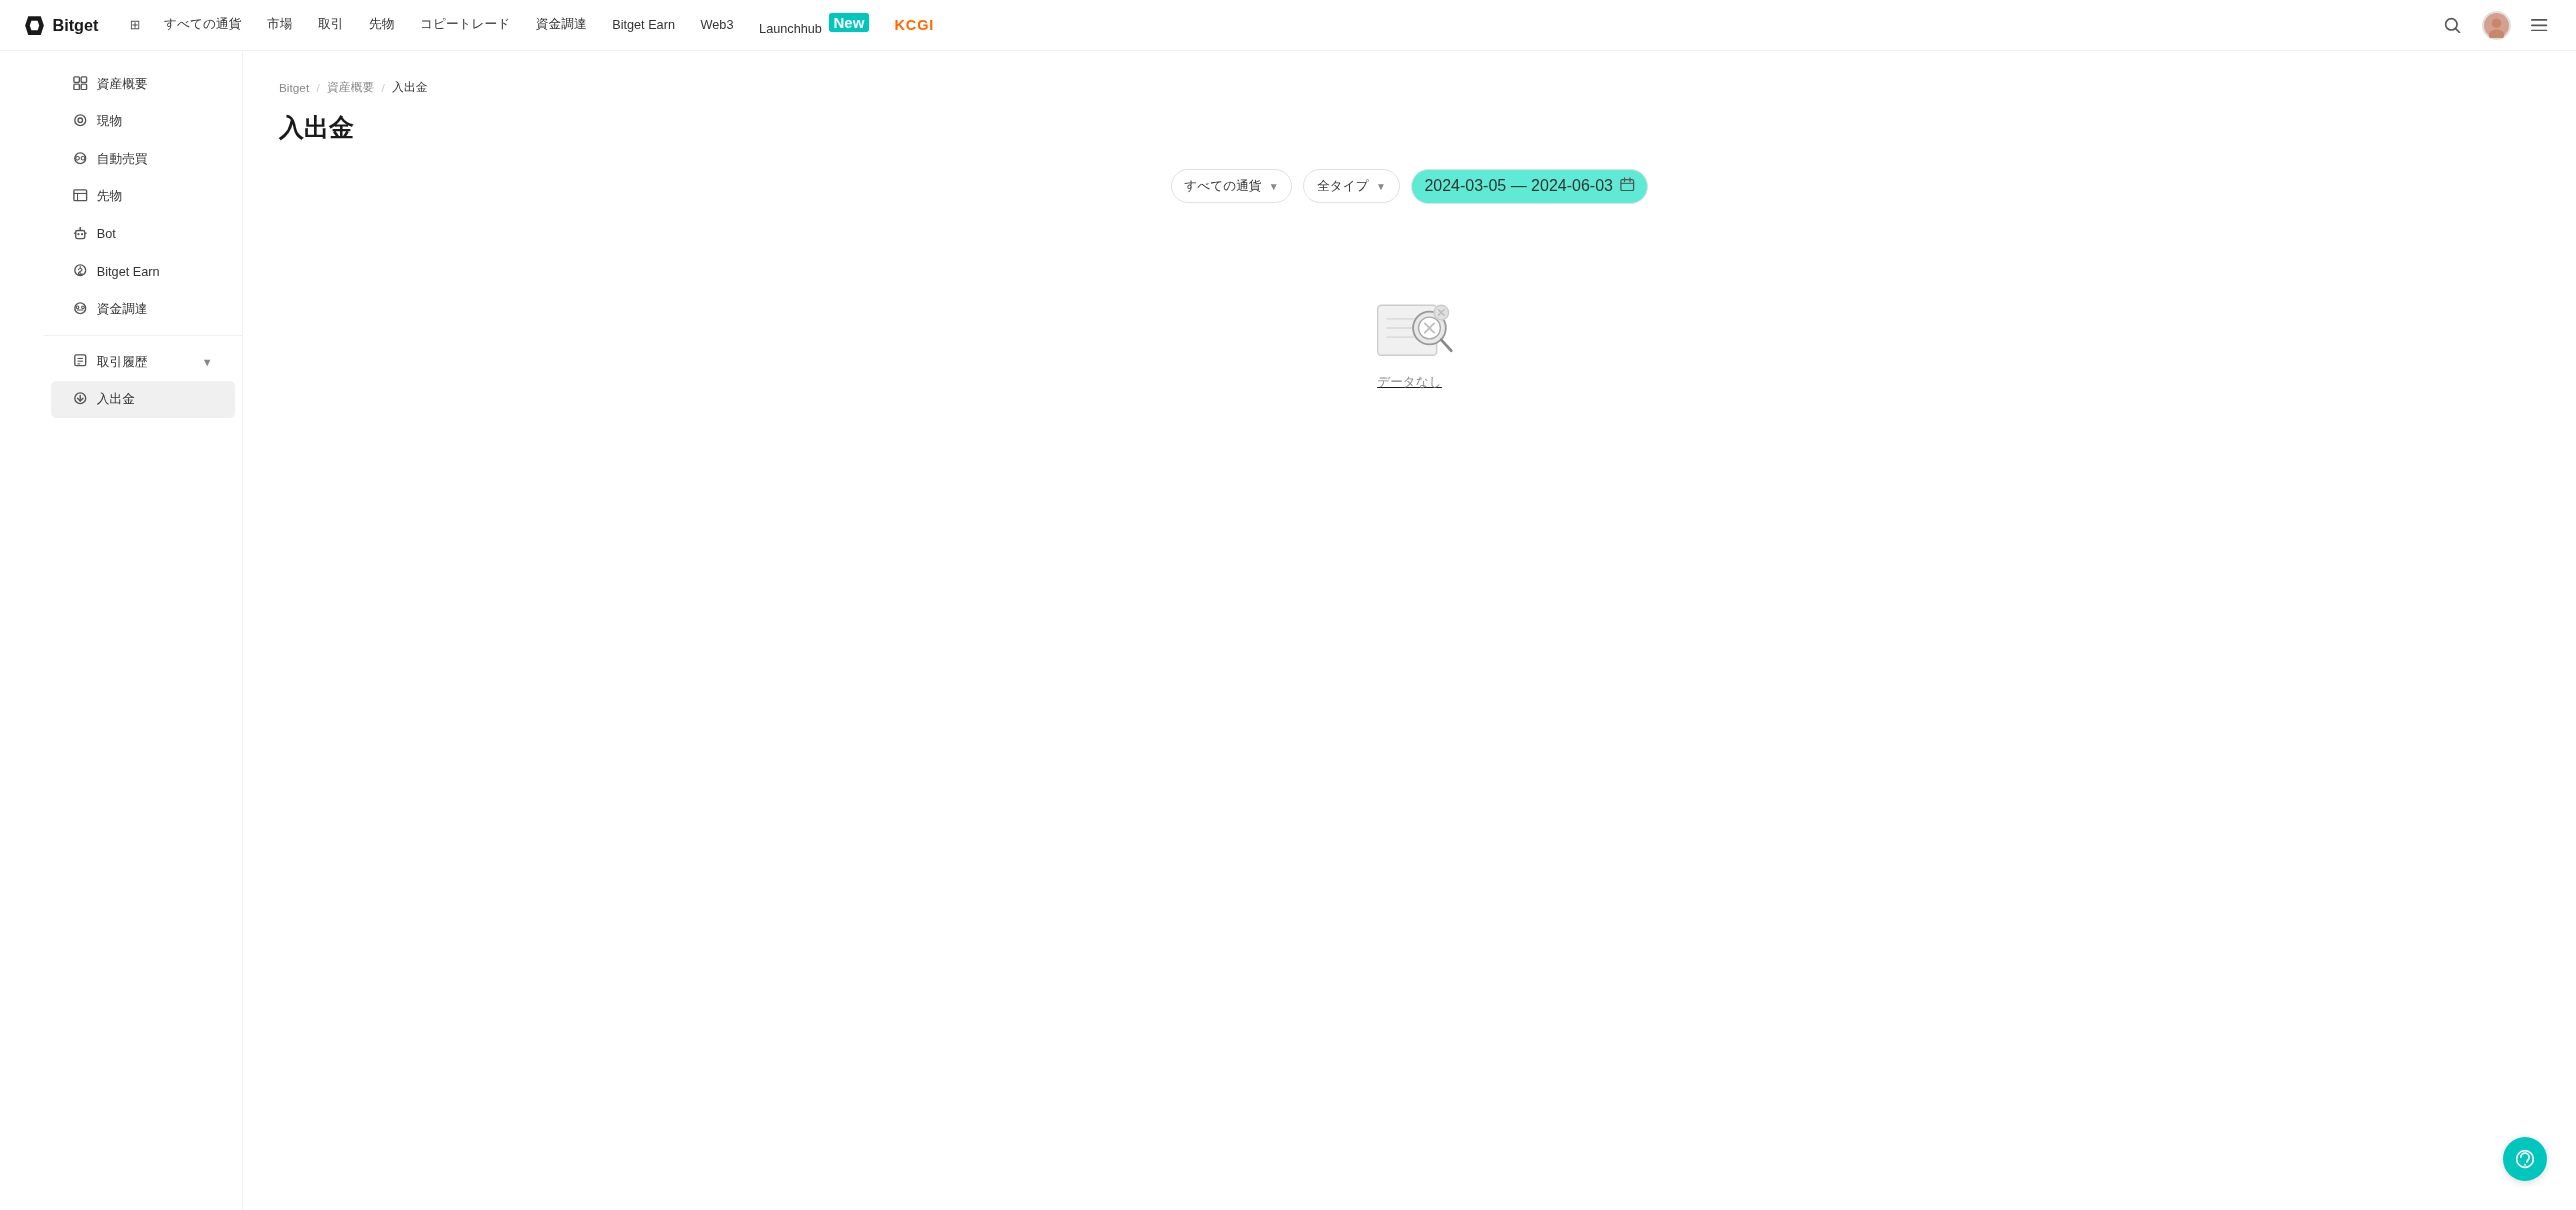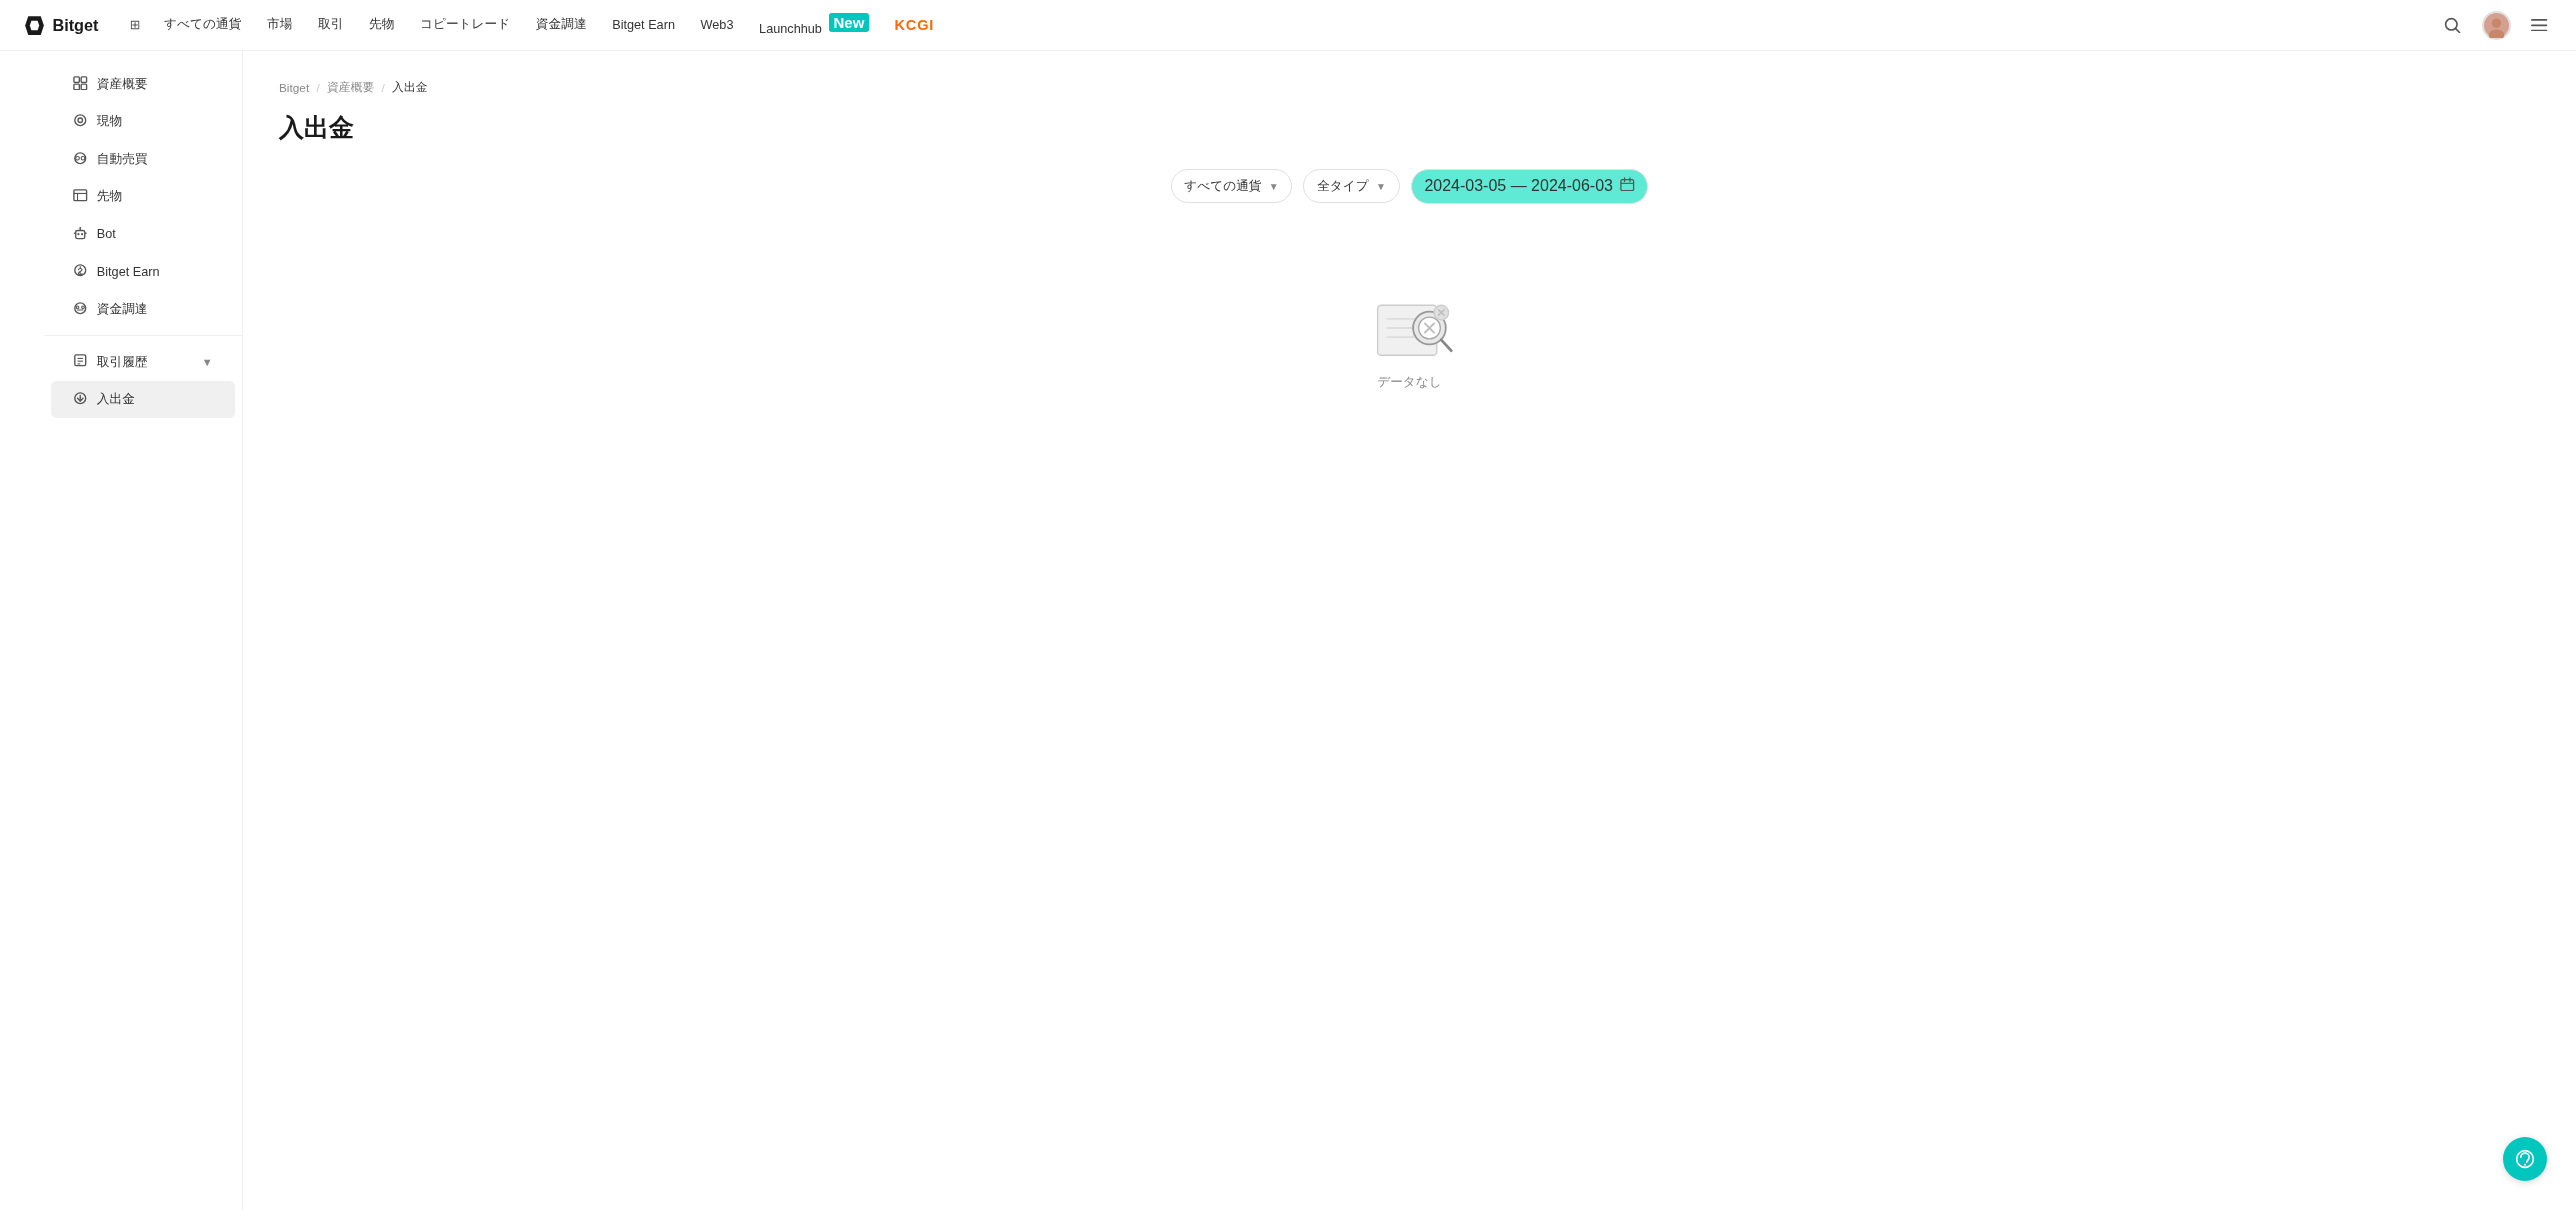--- a/index.html
+++ b/index.html
@@ -209,20 +209,21 @@
     }
     .table-header > div { padding: 0 7.3px; }
 
     
     .empty-state {
       display: flex;
       flex-direction: column;
       align-items: center;
       justify-content: center;
       padding: 54px 0;
+      text-decoration: underline;
     }
     .empty-illustration {
       width: 91px;
       height: 73px;
       margin-bottom: 14.5px;
       position: relative;
     }
     .empty-text {
       color: #888;
       font-size: 12.7px;

